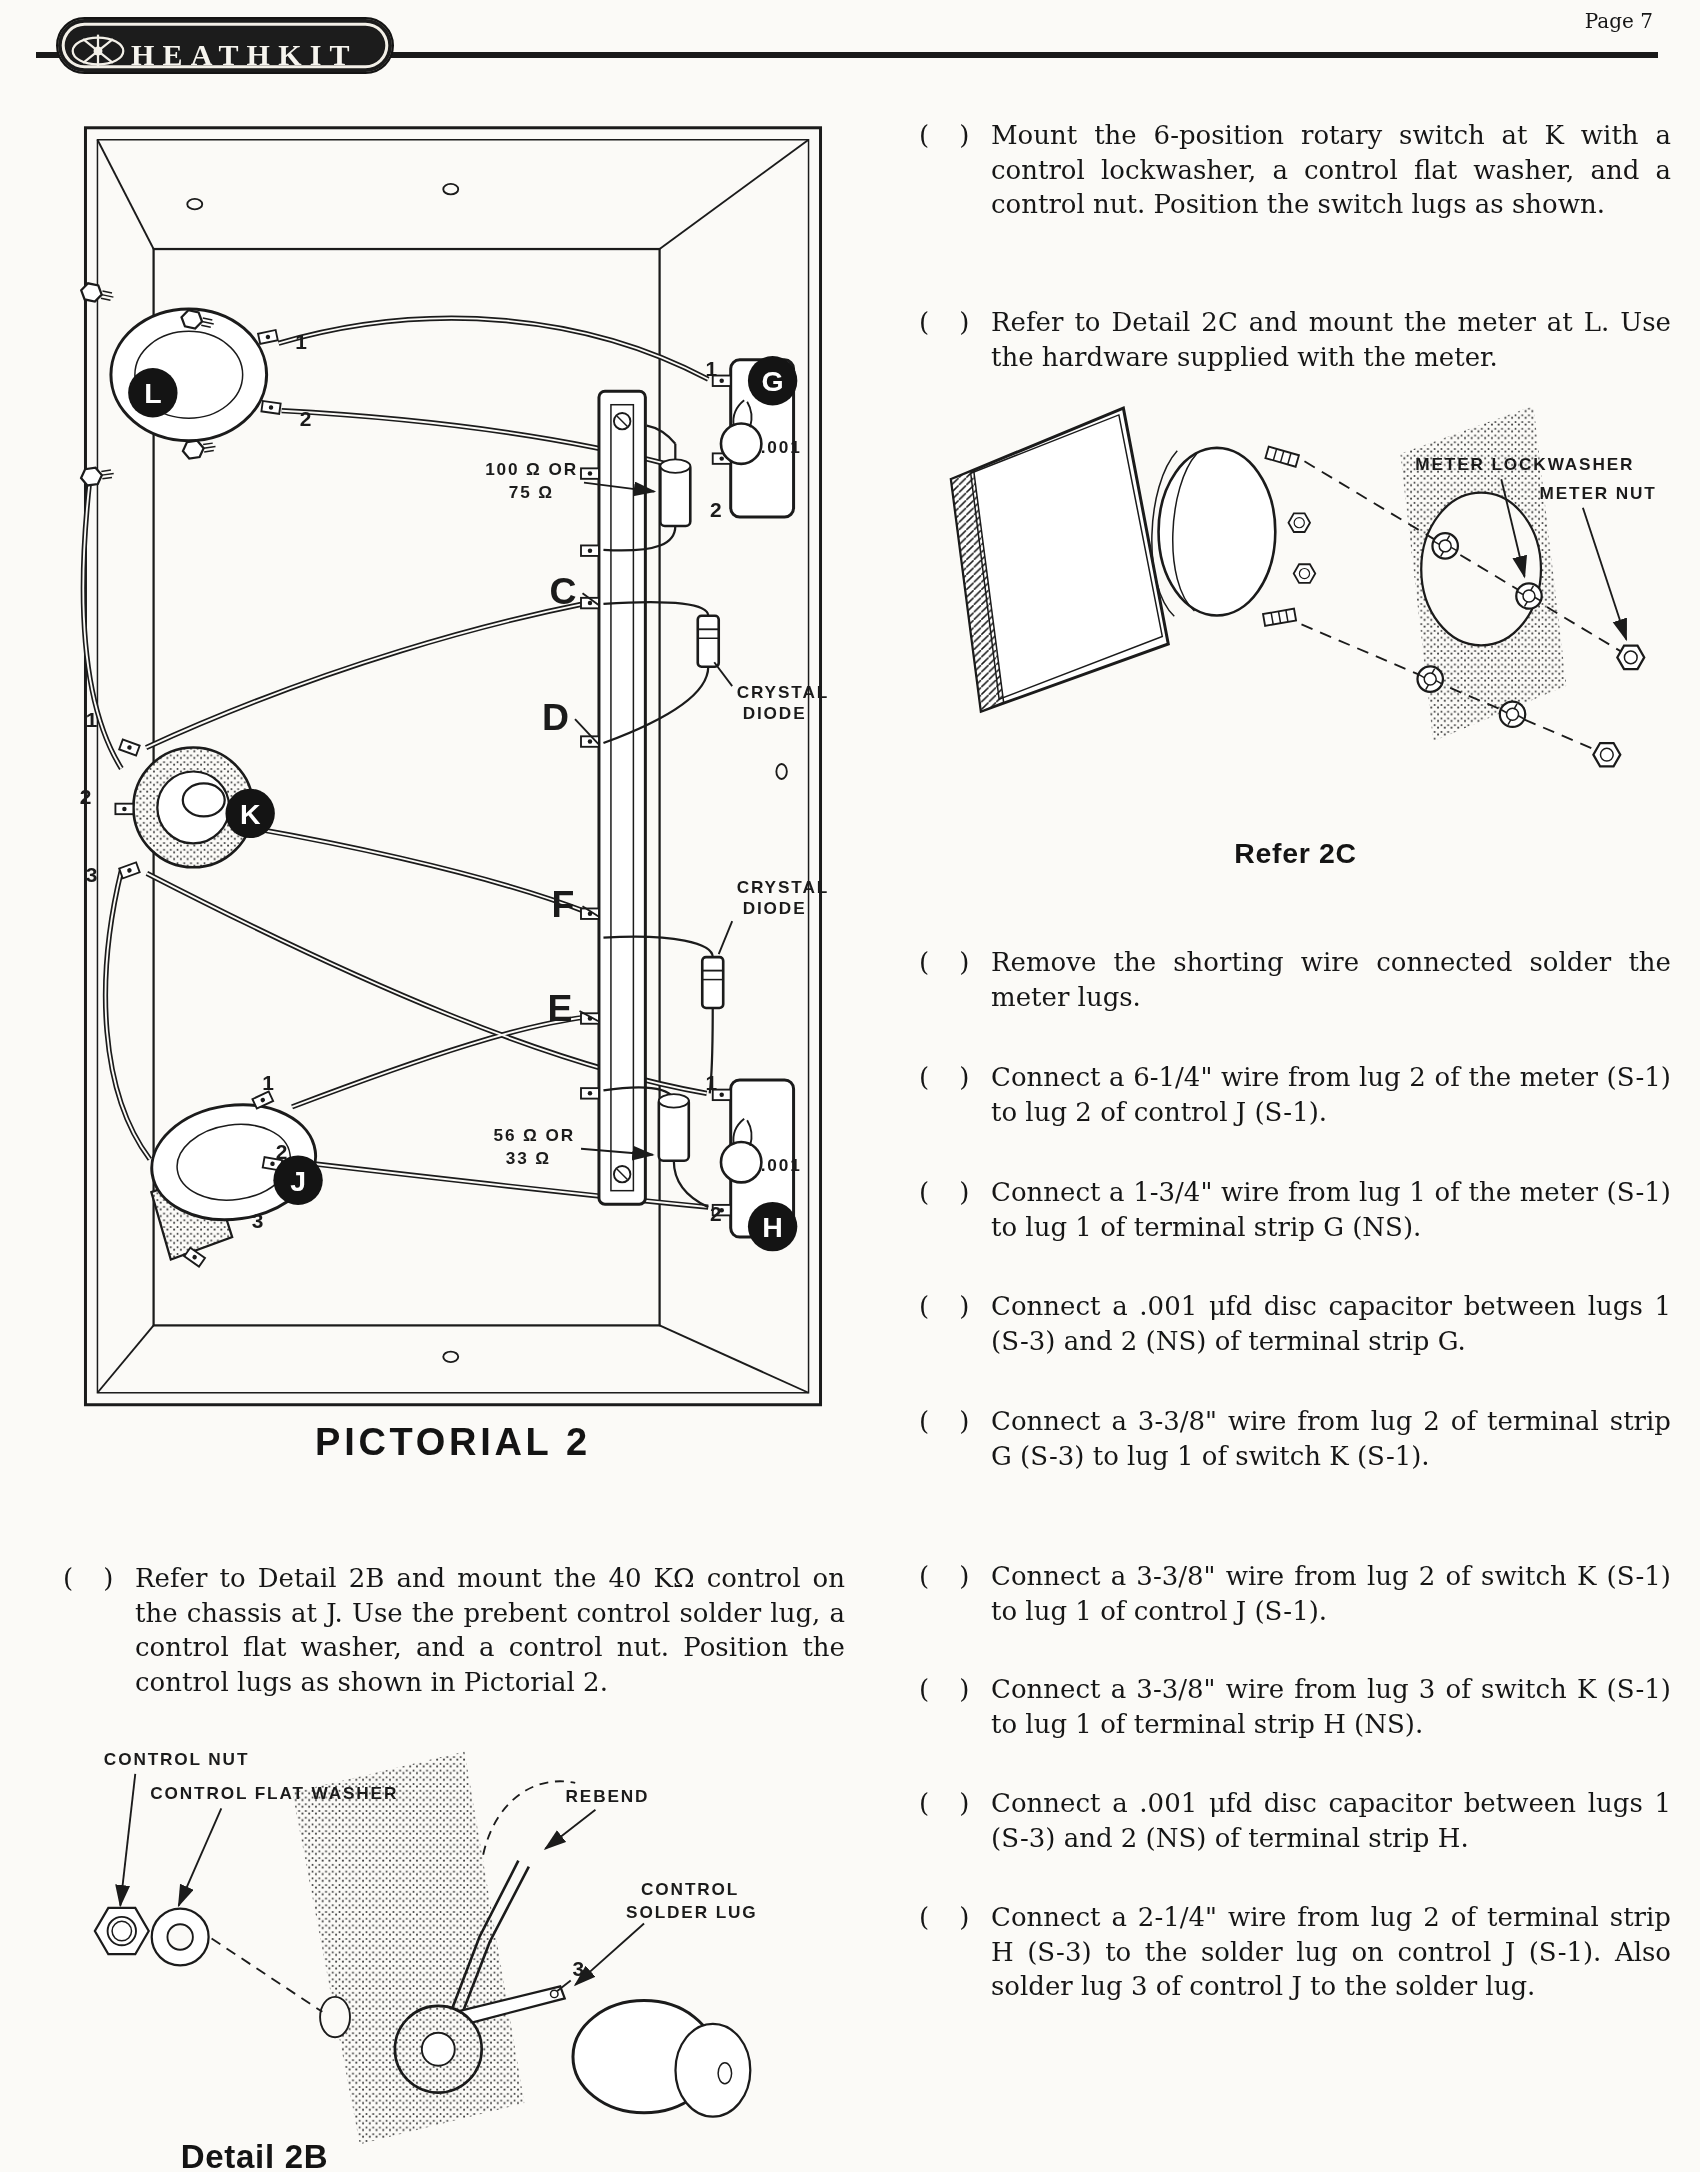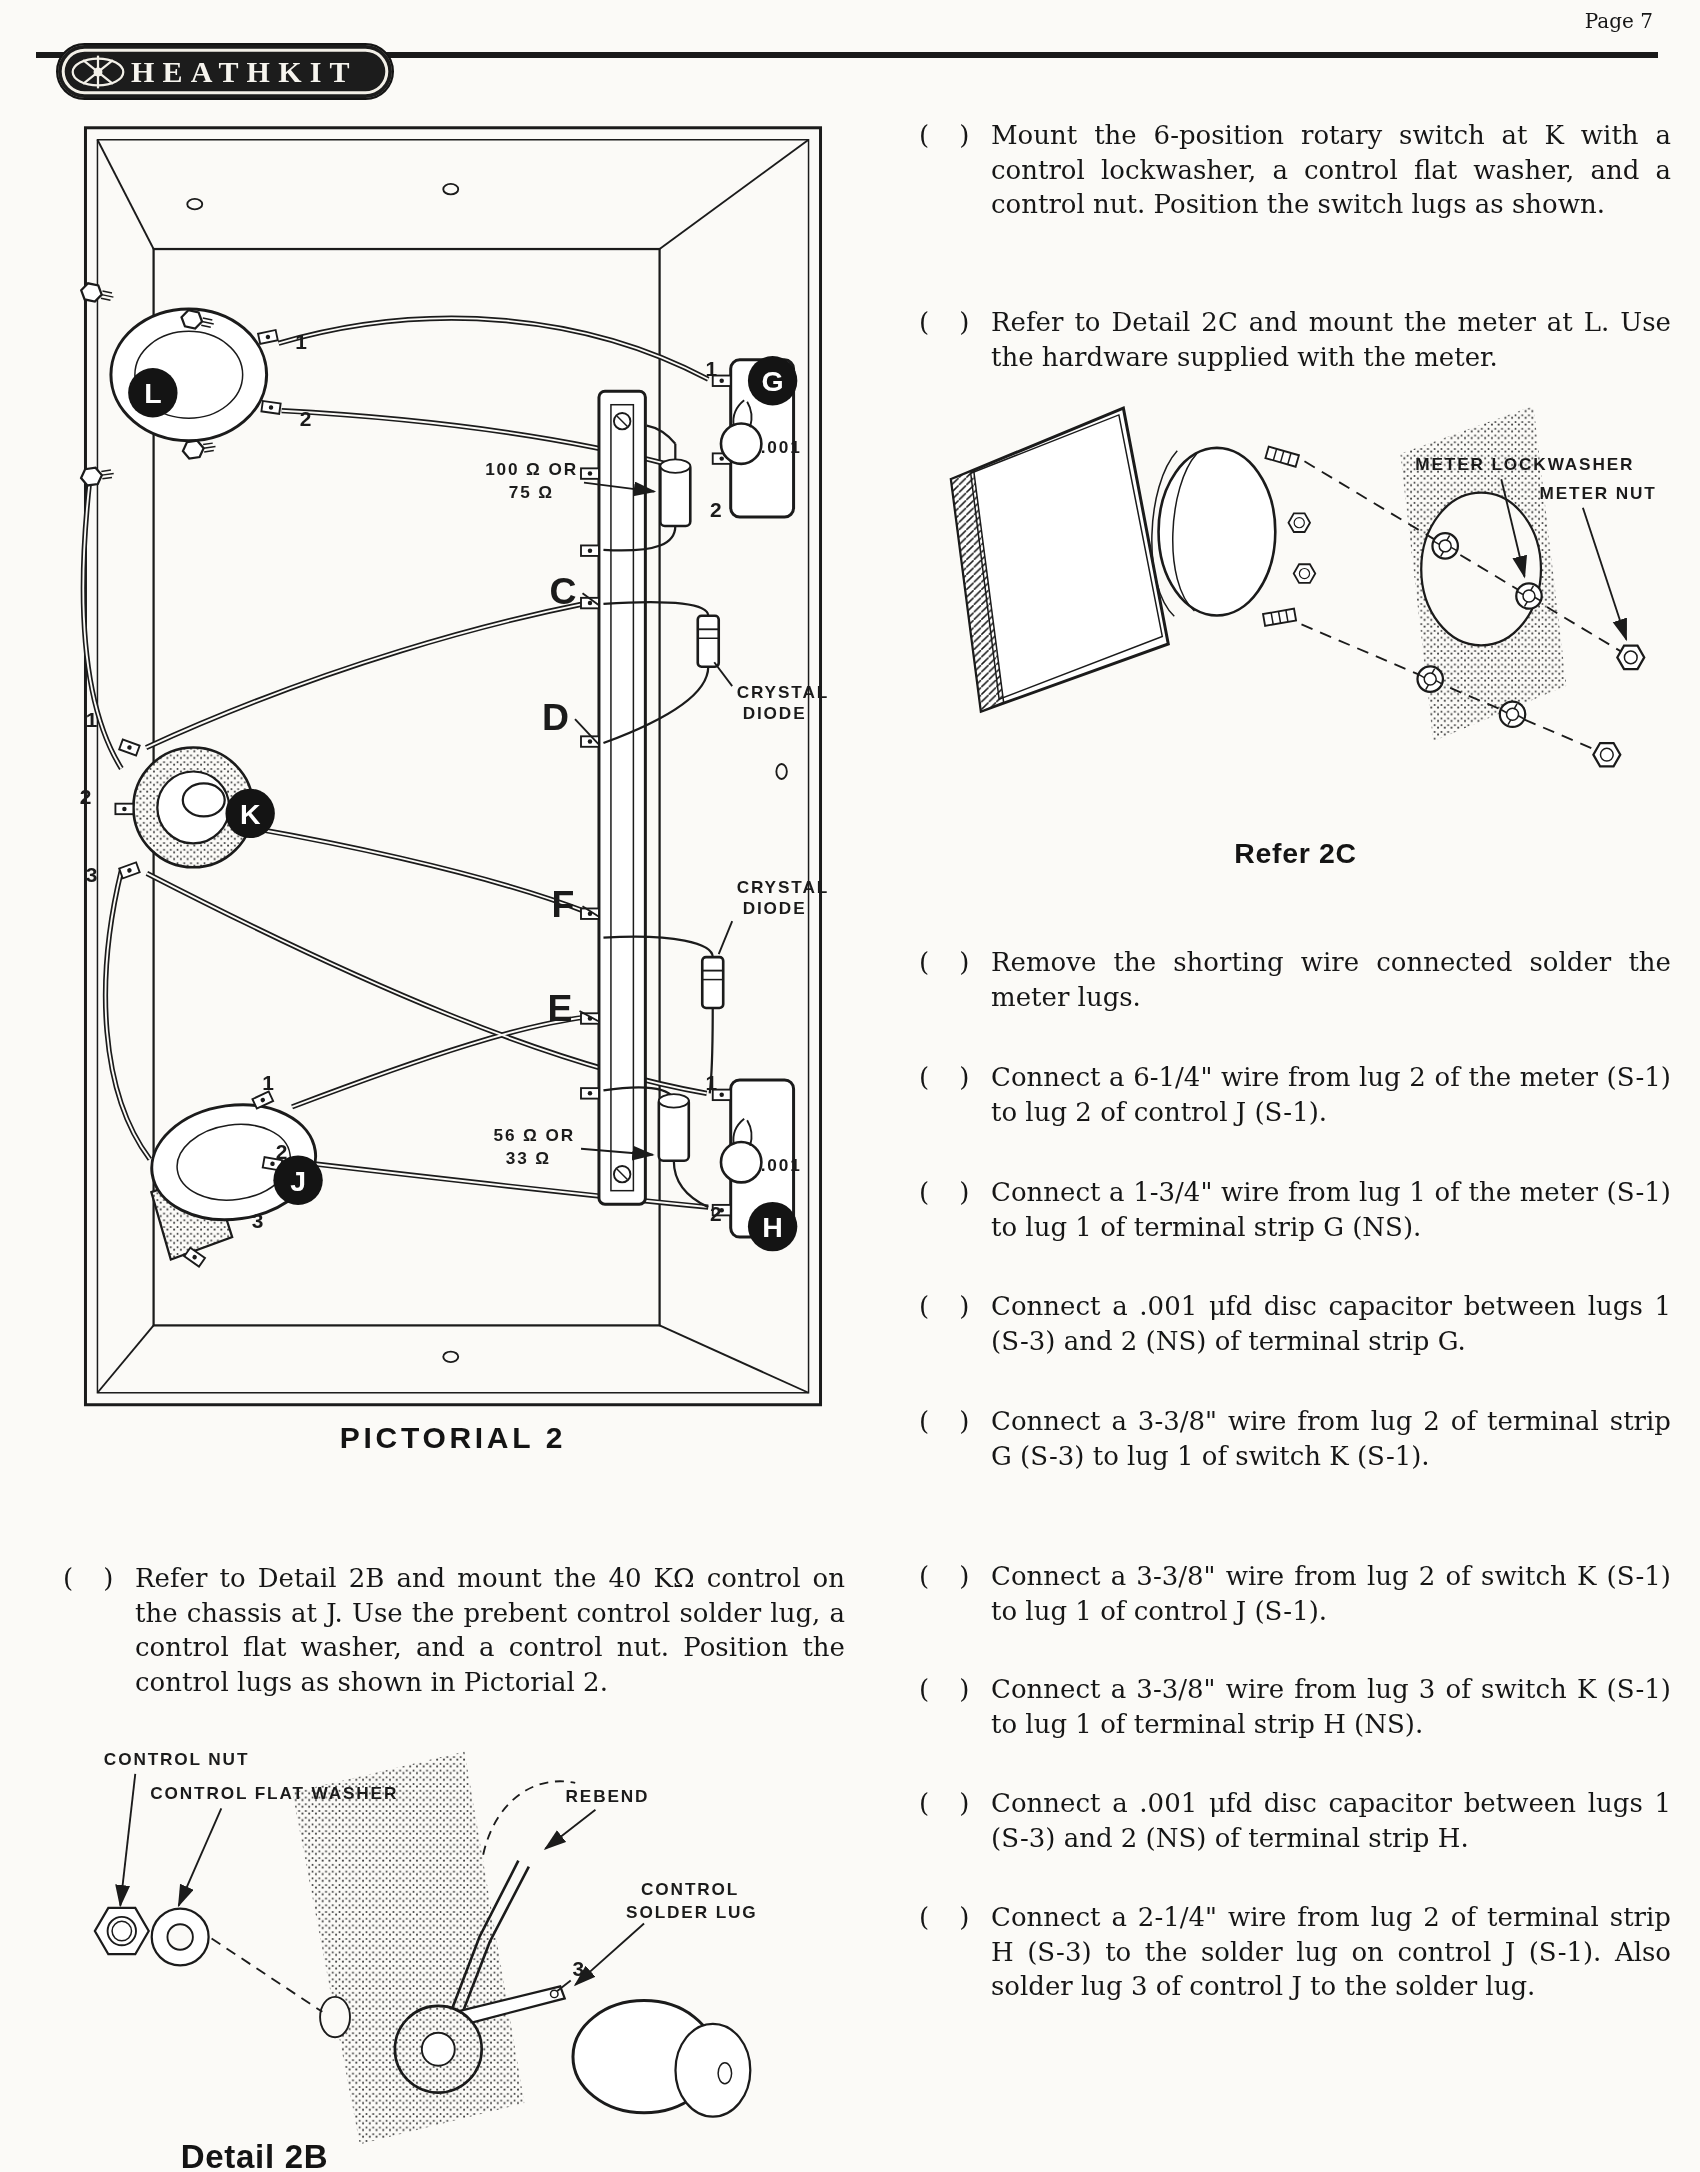--- a/index.html
+++ b/index.html
@@ -5,38 +5,38 @@
   * { margin:0; padding:0; box-sizing:border-box; }
   html,body { width:1701px; height:2172px; }
   body { position:relative; background:#fbfaf7; color:#161616;
          font-family:"DejaVu Serif", serif; overflow:hidden; }
 
   
   .page-num { position:absolute; top:9px; right:48px; font-size:20px;
               font-family:"DejaVu Serif", serif; }
   .rule { position:absolute; left:36px; right:43px; top:52px; height:6px;
           background:#1a1a1a; }
-  .logo { position:absolute; left:56px; top:43px; width:338px; height:57px;
+  .logo { position:absolute; left:56px; top:17px; width:338px; height:57px;
           background:#1c1c1c; border:2.2px solid #141414; border-radius:30px;
           box-shadow: inset 0 0 0 3.7px #1c1c1c, inset 0 0 0 6.7px #f3f0e8;
-          display:flex; align-items:center; z-index:5; }
+          display:flex; align-items:flex-end; z-index:5; }
   .logo-emblem { margin:0 4.5px 0 10.5px; }
   .logo-text { color:#f6f4ee; font-family:"Liberation Serif", serif;
                font-weight:bold; font-size:30px; letter-spacing:8.2px; }
 
   
   .step { position:absolute; display:flex; font-size:26px; line-height:1.33; }
   .cb  { flex:0 0 72px; white-space:pre; letter-spacing:4.5px; }
   .txt { flex:1 1 auto; text-align:justify; }
   .rstep { left:919px; width:752px; }
 
   
   .caption { position:absolute; font-family:"Liberation Sans", sans-serif;
              font-weight:bold; color:#141414; text-align:center; }
-  .pict-cap { top:1421px; left:75px; width:756px; font-size:30px; letter-spacing:3.7px; }
+  .pict-cap { top:1421px; left:75px; width:756px; font-size:38px; letter-spacing:3.7px; }
   .d2c-cap  { top:837px; left:921px; width:749px; font-size:28.4px; letter-spacing:0.7px; }
   .d2b-cap  { top:2138px; left:60px;  width:389px;  font-size:33px; letter-spacing:0.7px; }
 
   
   .fig { position:absolute; }
   .pictorial  { left:75px;  top:120px;  width:756px; height:1303px; }
   .detail2c-fig { left:921px; top:373px; width:749px; height:464px; }
   .detail2b-fig { left:75px; top:1735px; width:764px; height:419px; }
 
   svg text { font-family:"Liberation Sans", sans-serif; fill:#1b1b1b; }

